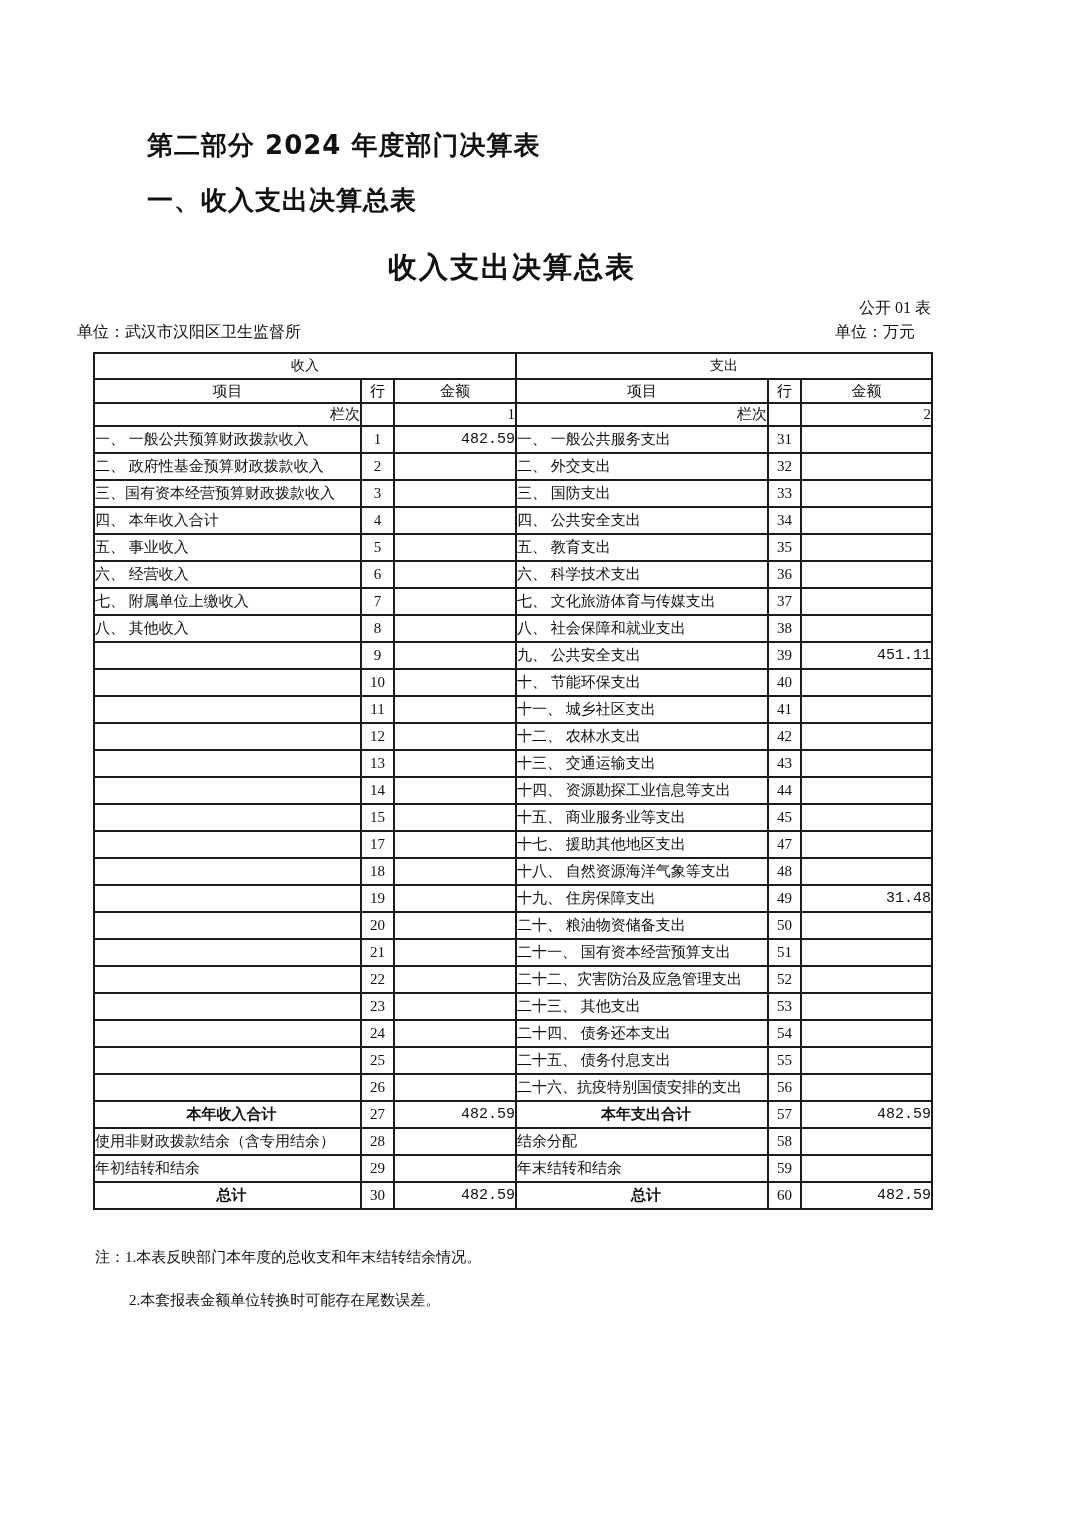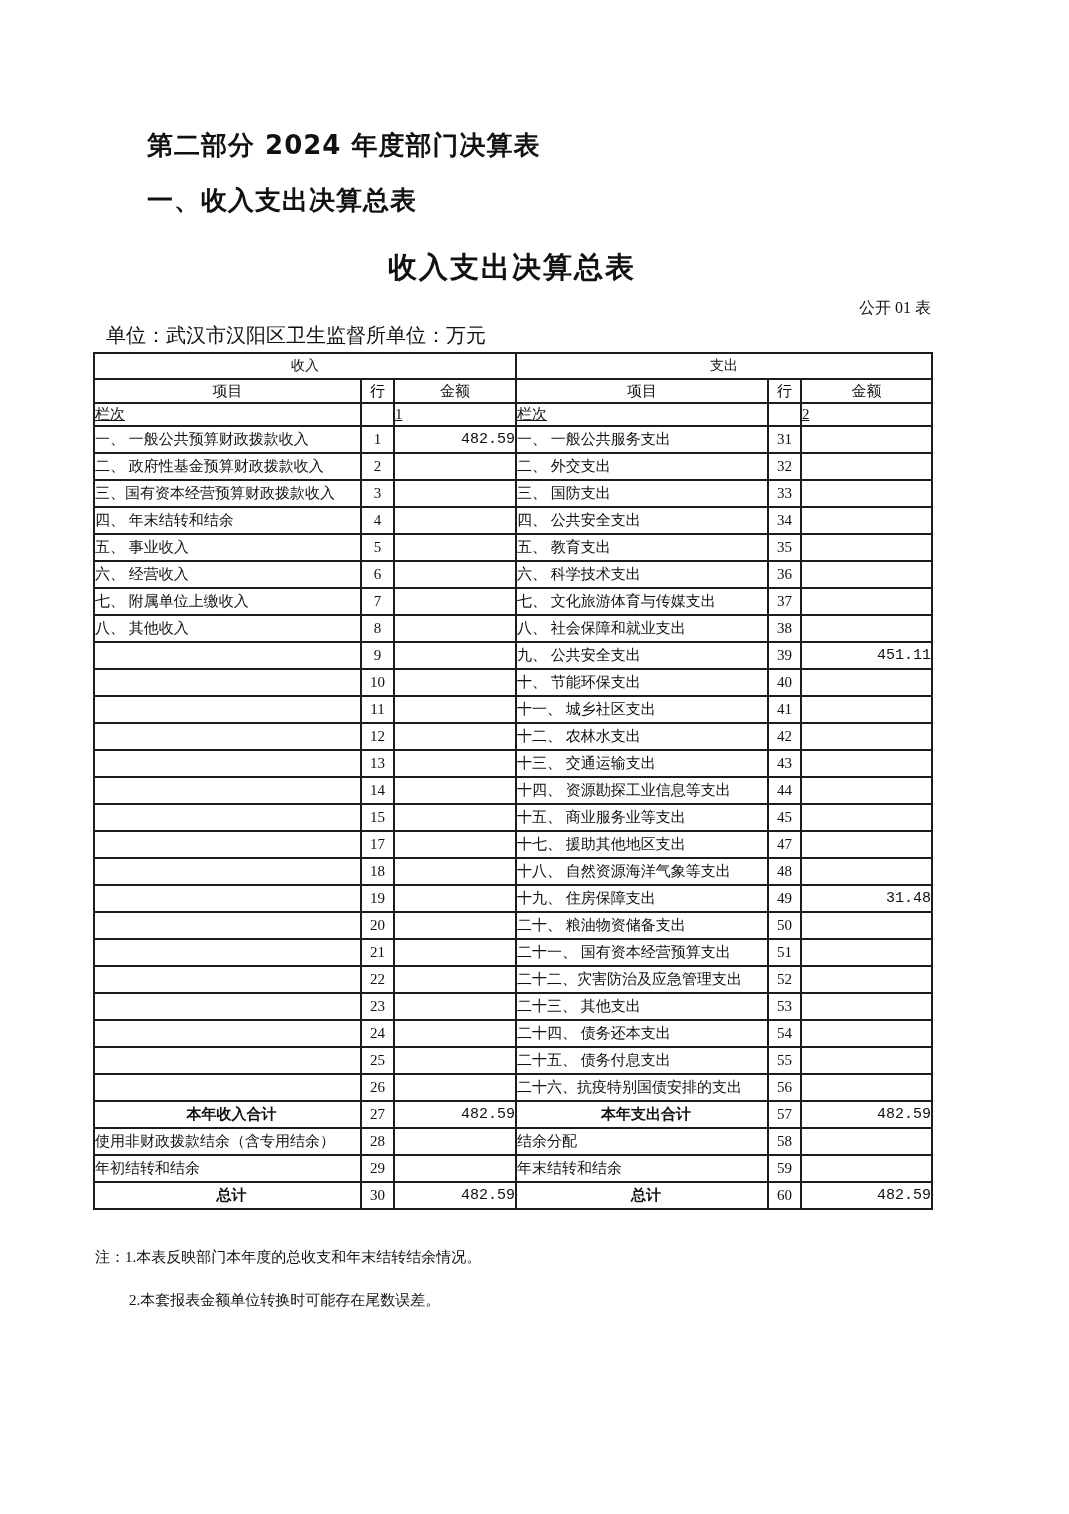--- a/index.html
+++ b/index.html
@@ -5,27 +5,27 @@
   html,body{margin:0;padding:0;background:#ffffff;}
   .page{position:relative;width:1069px;height:1514px;background:#fff;margin:0 auto;overflow:hidden;
         font-family:"Liberation Serif","DejaVu Serif",serif;color:#111;}
   .part-title{position:absolute;left:147px;top:128px;font-family:"DejaVu Sans","Liberation Sans",sans-serif;
         font-weight:bold;font-size:26px;letter-spacing:1px;}
   .section-title{position:absolute;left:147px;top:183px;font-family:"DejaVu Sans","Liberation Sans",sans-serif;
         font-weight:bold;font-size:26px;letter-spacing:1px;}
   .table-title{position:absolute;left:93px;top:248px;width:838px;text-align:center;
         font-family:"DejaVu Sans","Liberation Sans",sans-serif;font-weight:bold;font-size:29px;letter-spacing:2px;}
   .form-code{position:absolute;left:93px;top:298px;width:838px;text-align:right;font-size:16px;}
-  .meta-line{position:absolute;left:106px;top:322px;width:838px;display:flex;font-size:20px;}
+  .meta-line{position:absolute;left:77px;top:322px;width:838px;display:flex;justify-content:space-between;font-size:16px;}
   table.acct{position:absolute;left:93px;top:352px;width:838px;border-collapse:collapse;table-layout:fixed;}
   table.acct th,table.acct td{border:2px solid #1c1c1c;padding:0;overflow:hidden;white-space:nowrap;
         font-size:15px;font-weight:normal;vertical-align:middle;}
   tr.h1 th{height:24px;font-size:14px;text-align:center;}
   tr.h2 th{height:22px;text-align:center;}
-  tr.h3 th{height:21px;text-align:left;text-decoration:underline;}
+  tr.h3 th{height:21px;text-align:right;}
   tbody td{height:25px;}
   td.item{text-align:left;padding-left:5px;}
   td.item.emph{text-align:center;font-weight:bold;padding-left:8px;}
   td.rowno{text-align:center;font-size:14px;}
   td.amount{text-align:right;padding-right:9px;font-family:Liberation Mono, monospace;}
   .notes{position:absolute;left:95px;top:1248px;font-size:15px;line-height:19px;}
   .note-2{margin-top:24px;margin-left:34px;}
 </style>
 </head>
 <body>
@@ -90,21 +90,21 @@
         </tr>
         <tr>
           <td class="item">三、国有资本经营预算财政拨款收入</td>
           <td class="rowno">3</td>
           <td class="amount"></td>
           <td class="item">三、 国防支出</td>
           <td class="rowno">33</td>
           <td class="amount"></td>
         </tr>
         <tr>
-          <td class="item">四、 年末结转和结余</td>
+          <td class="item">四、 本年收入合计</td>
           <td class="rowno">4</td>
           <td class="amount"></td>
           <td class="item">四、 公共安全支出</td>
           <td class="rowno">34</td>
           <td class="amount"></td>
         </tr>
         <tr>
           <td class="item">五、 事业收入</td>
           <td class="rowno">5</td>
           <td class="amount"></td>

